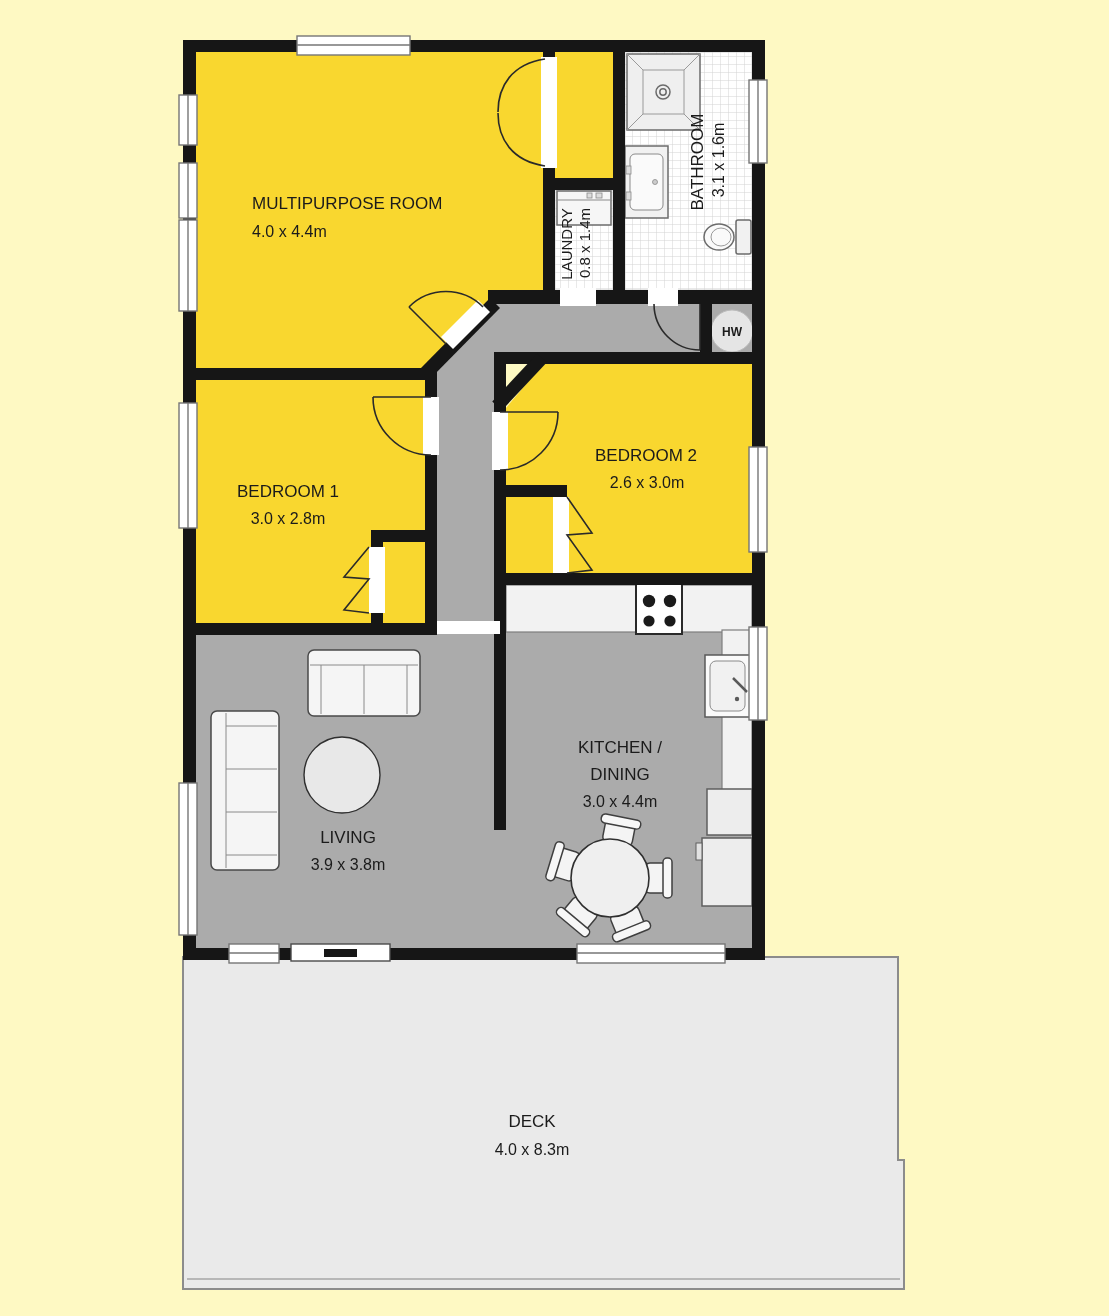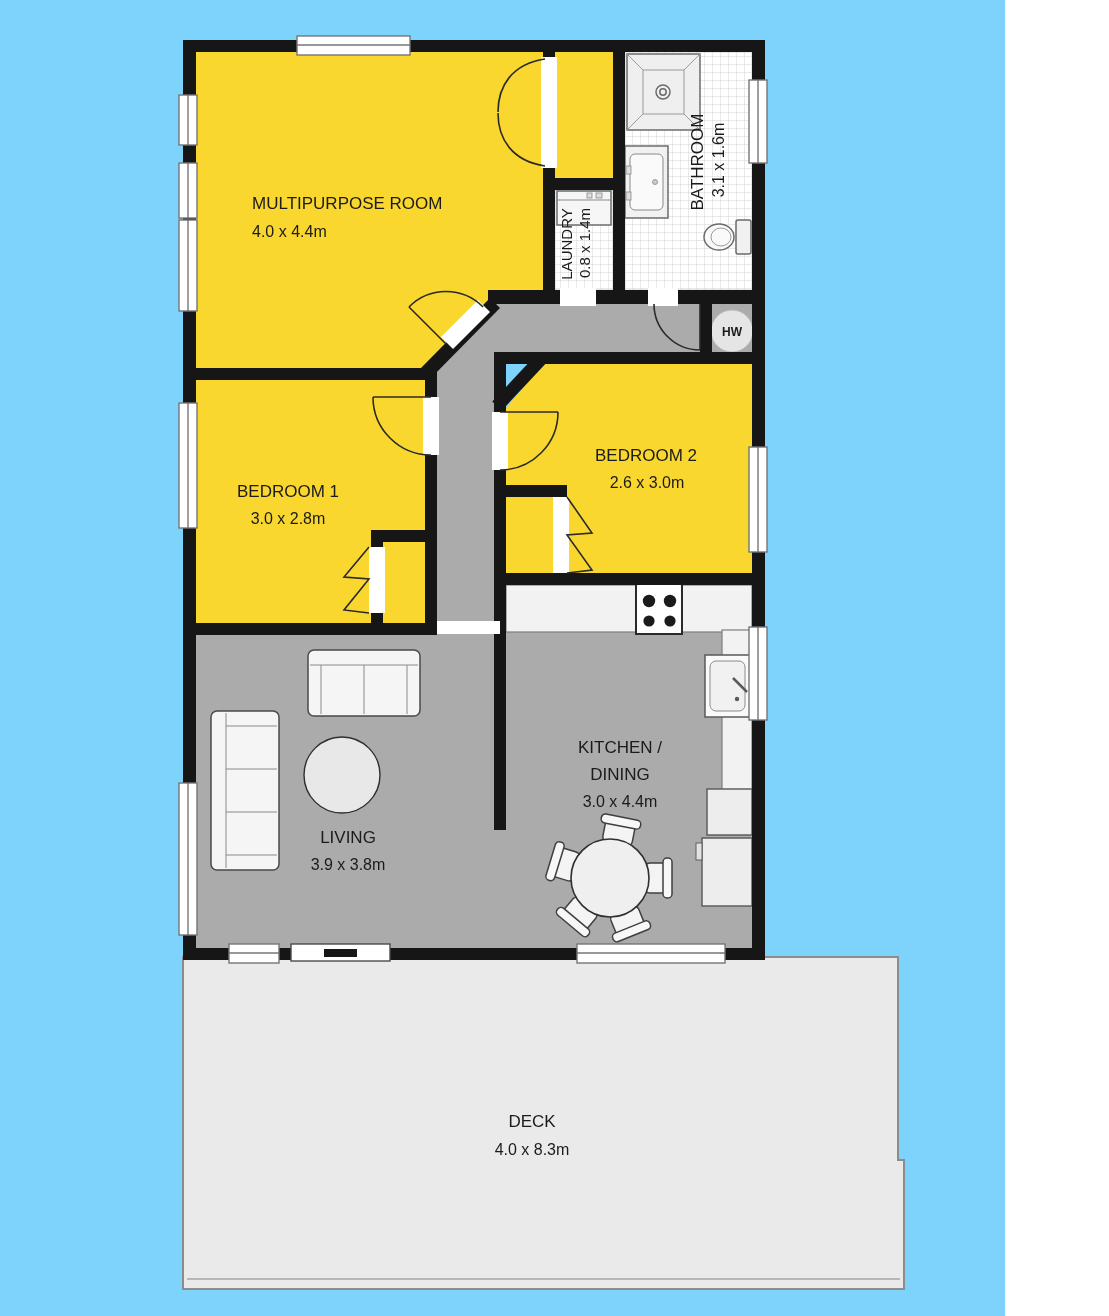--- a/index.html
+++ b/index.html
@@ -1,16 +1,16 @@
 <!DOCTYPE html>
 <html><head>
 <meta charset="utf-8">
 <style>
   html,body{margin:0;padding:0;background:#ffffff;}
-  .stage{position:relative;width:1005px;height:1316px;background:#7dd3fc;overflow:hidden;
+  .stage{position:relative;width:1109px;height:1316px;background:#fef9c3;overflow:hidden;
          font-family:"Liberation Sans", sans-serif;}
   svg{position:absolute;left:0;top:0;}
   text{font-family:"Liberation Sans", sans-serif;fill:#1b1b1b;}
   .room-name{font-size:17px;}
   .room-dims{font-size:16px;}
   .room-name-sm{font-size:15px;}
   .room-dims-sm{font-size:15px;}
   .hw-label{font-size:12px;font-weight:bold;}
 </style>
 </head>

